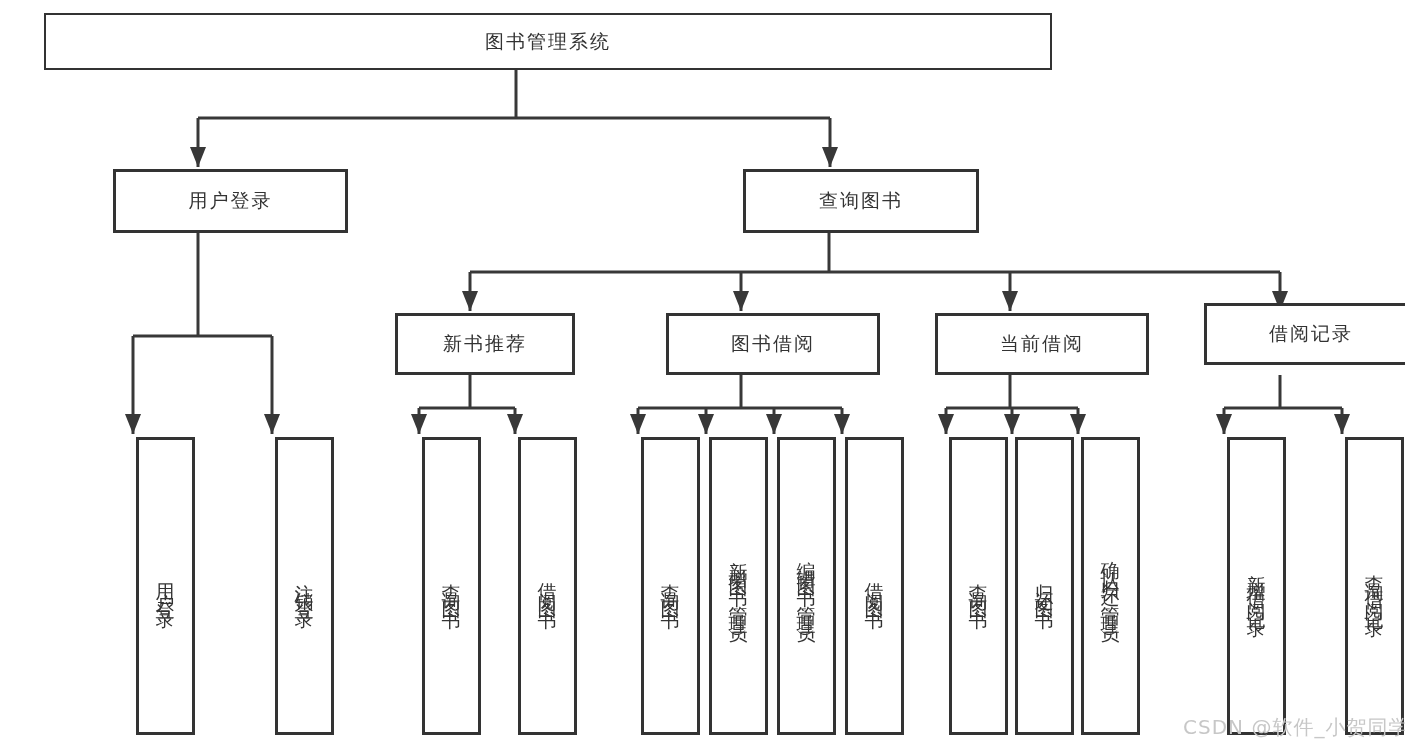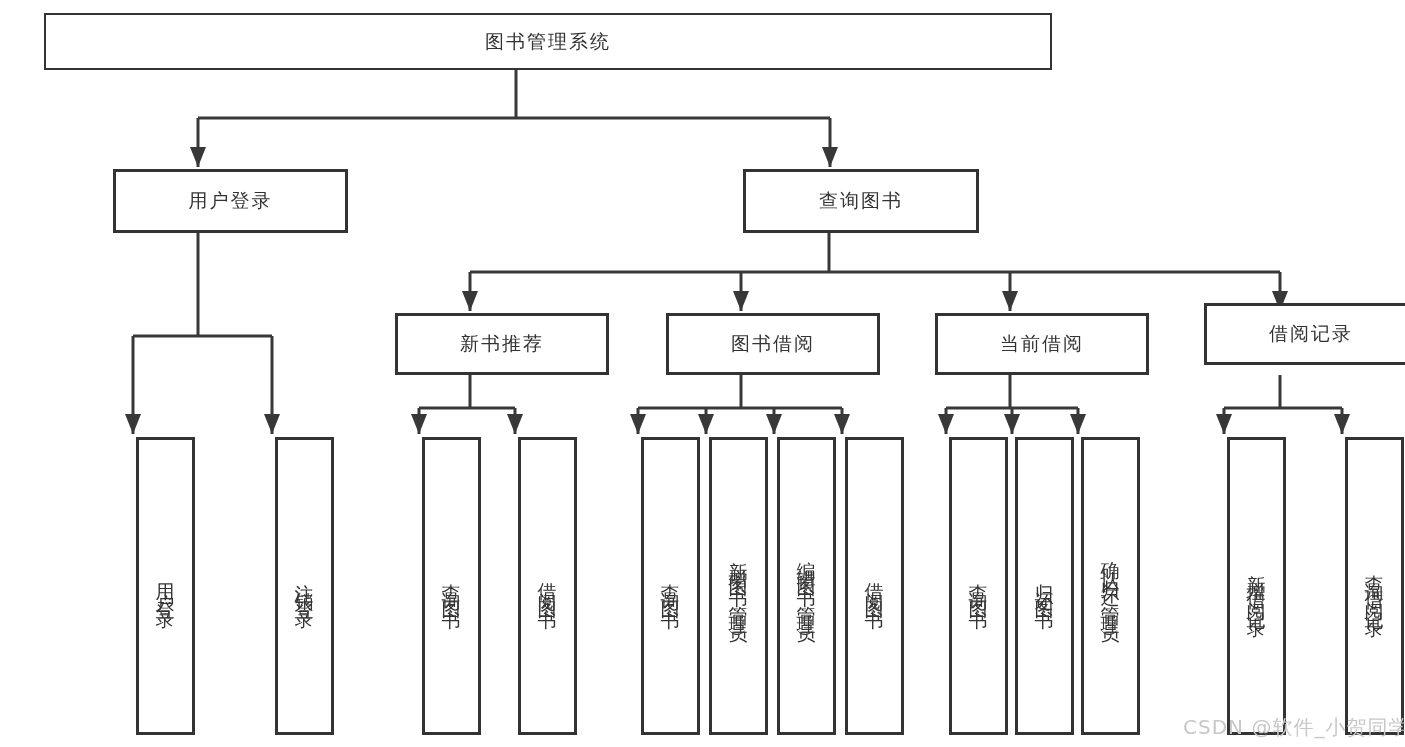--- a/index.html
+++ b/index.html
@@ -106,21 +106,21 @@
     <span class="hlabel">图书管理系统</span>
   </div>
 
   <div class="box" style="left:81px; top:169px; width:235px; height:64px;">
     <span class="hlabel">用户登录</span>
   </div>
   <div class="box" style="left:711px; top:169px; width:236px; height:64px;">
     <span class="hlabel">查询图书</span>
   </div>
 
-  <div class="box" style="left:363px; top:313px; width:214px; height:62px;">
+  <div class="box" style="left:363px; top:313px; width:180px; height:62px;">
     <span class="hlabel">新书推荐</span>
   </div>
   <div class="box" style="left:903px; top:313px; width:214px; height:62px;">
     <span class="hlabel">当前借阅</span>
   </div>
   <div class="box" style="left:634px; top:313px; width:214px; height:62px;">
     <span class="hlabel">图书借阅</span>
   </div>
   <div class="box" style="left:1172px; top:303px; width:214px; height:62px;">
     <span class="hlabel">借阅记录</span>

